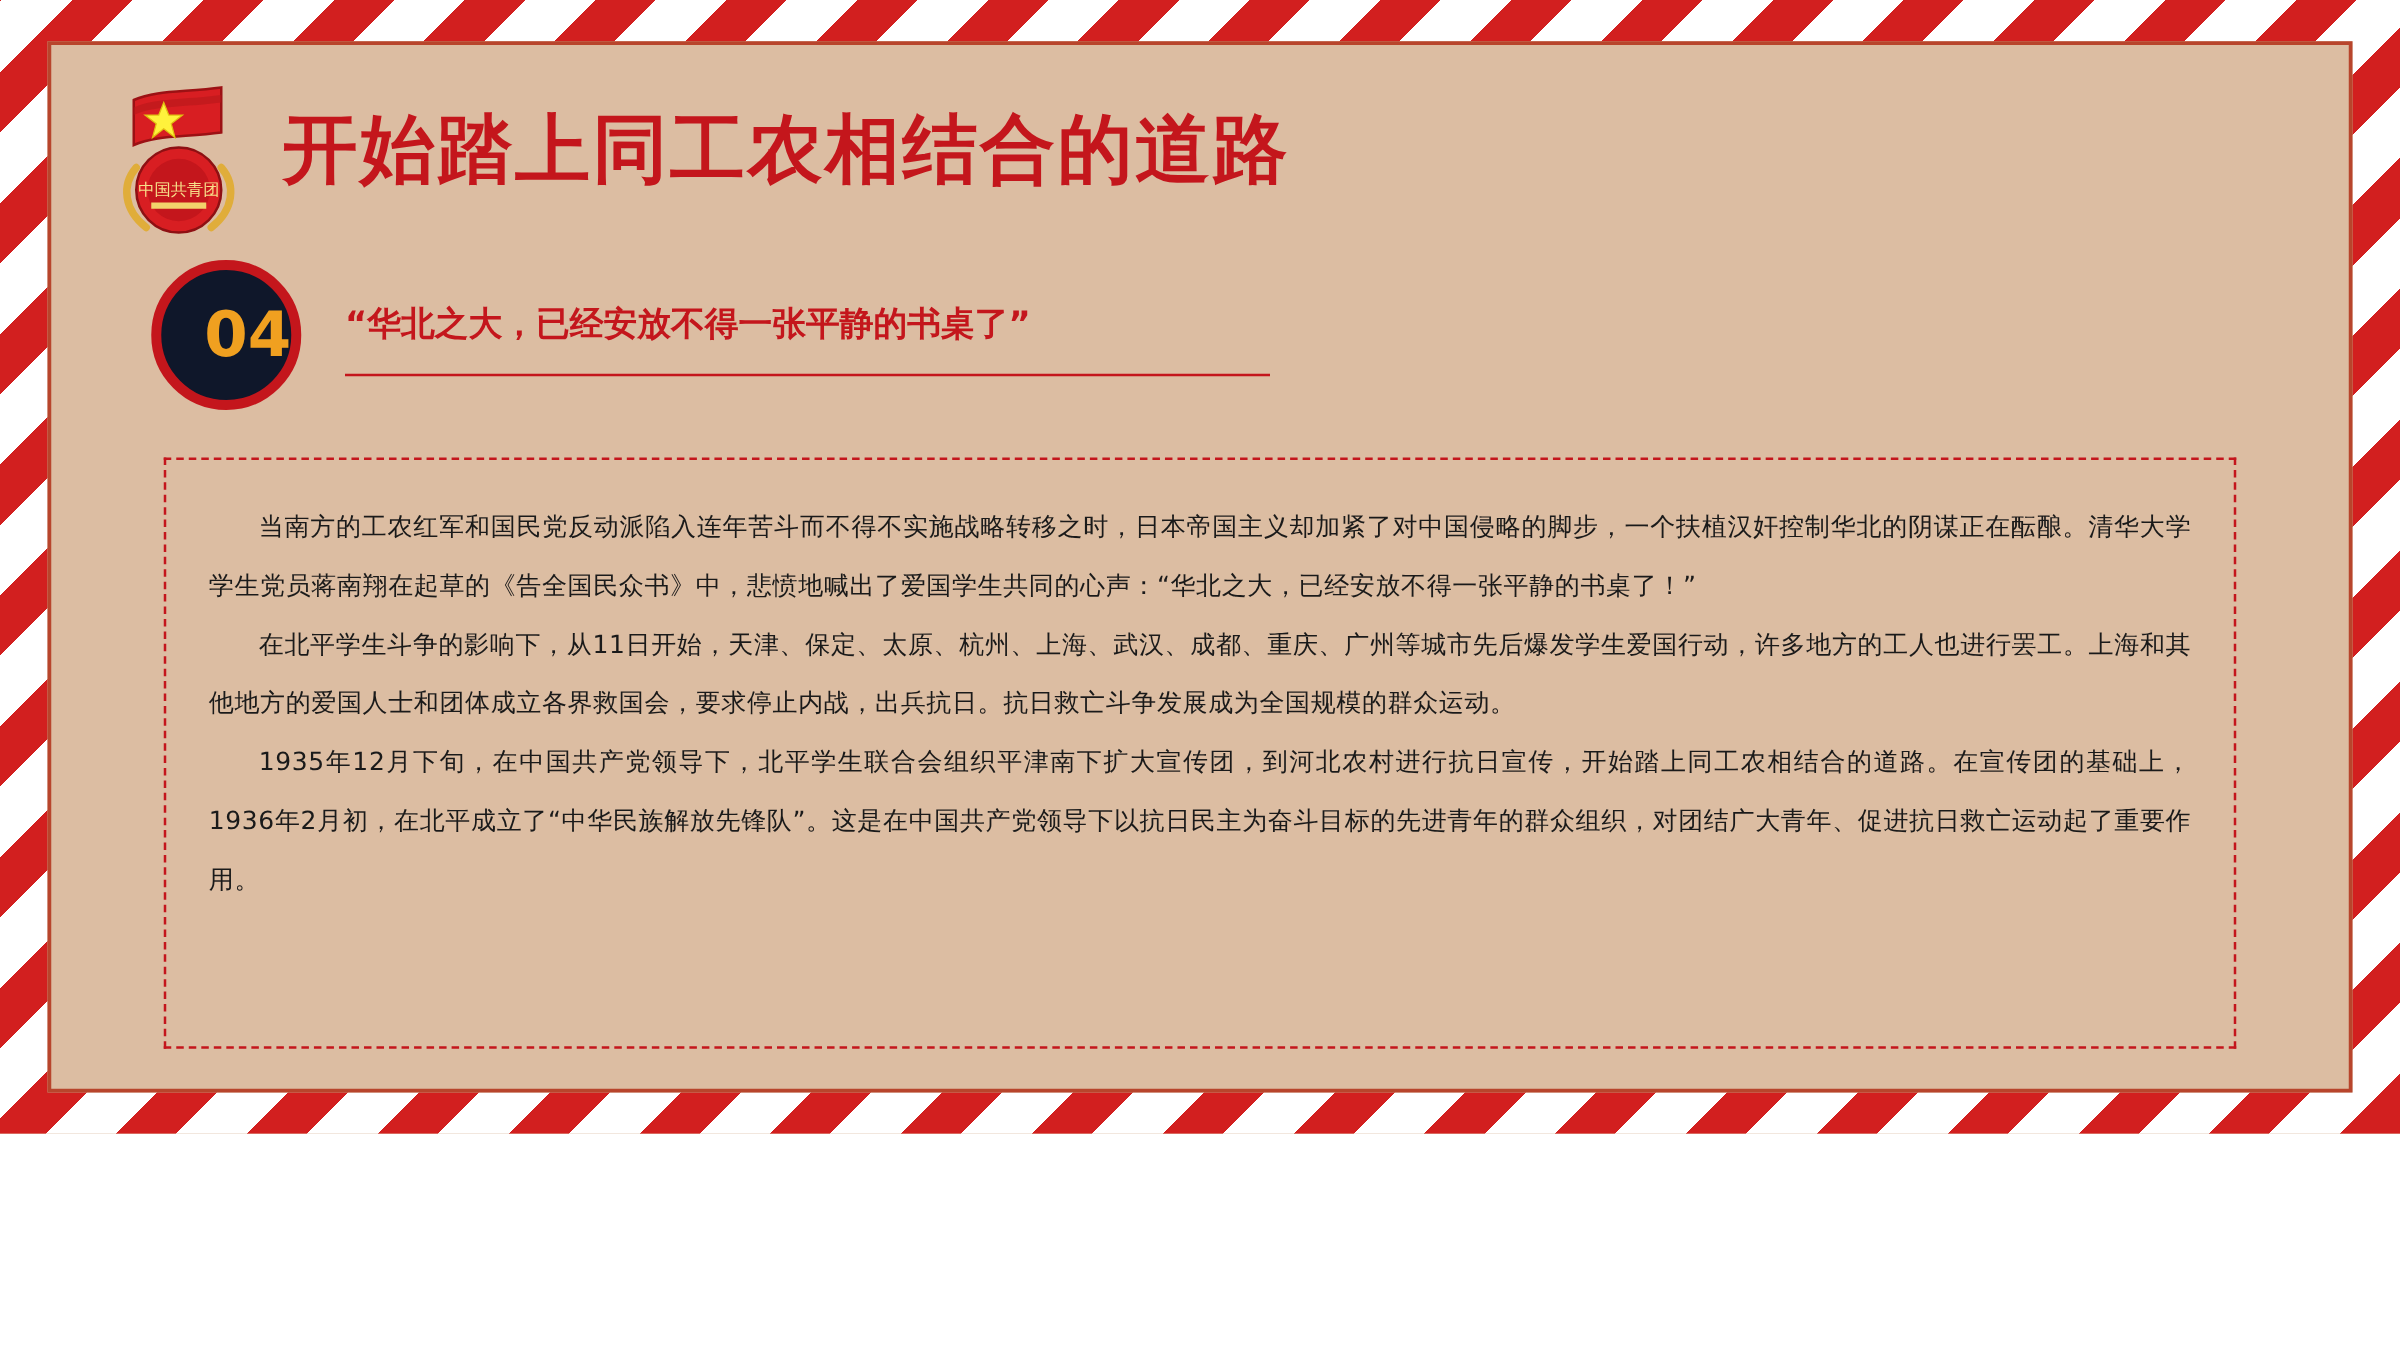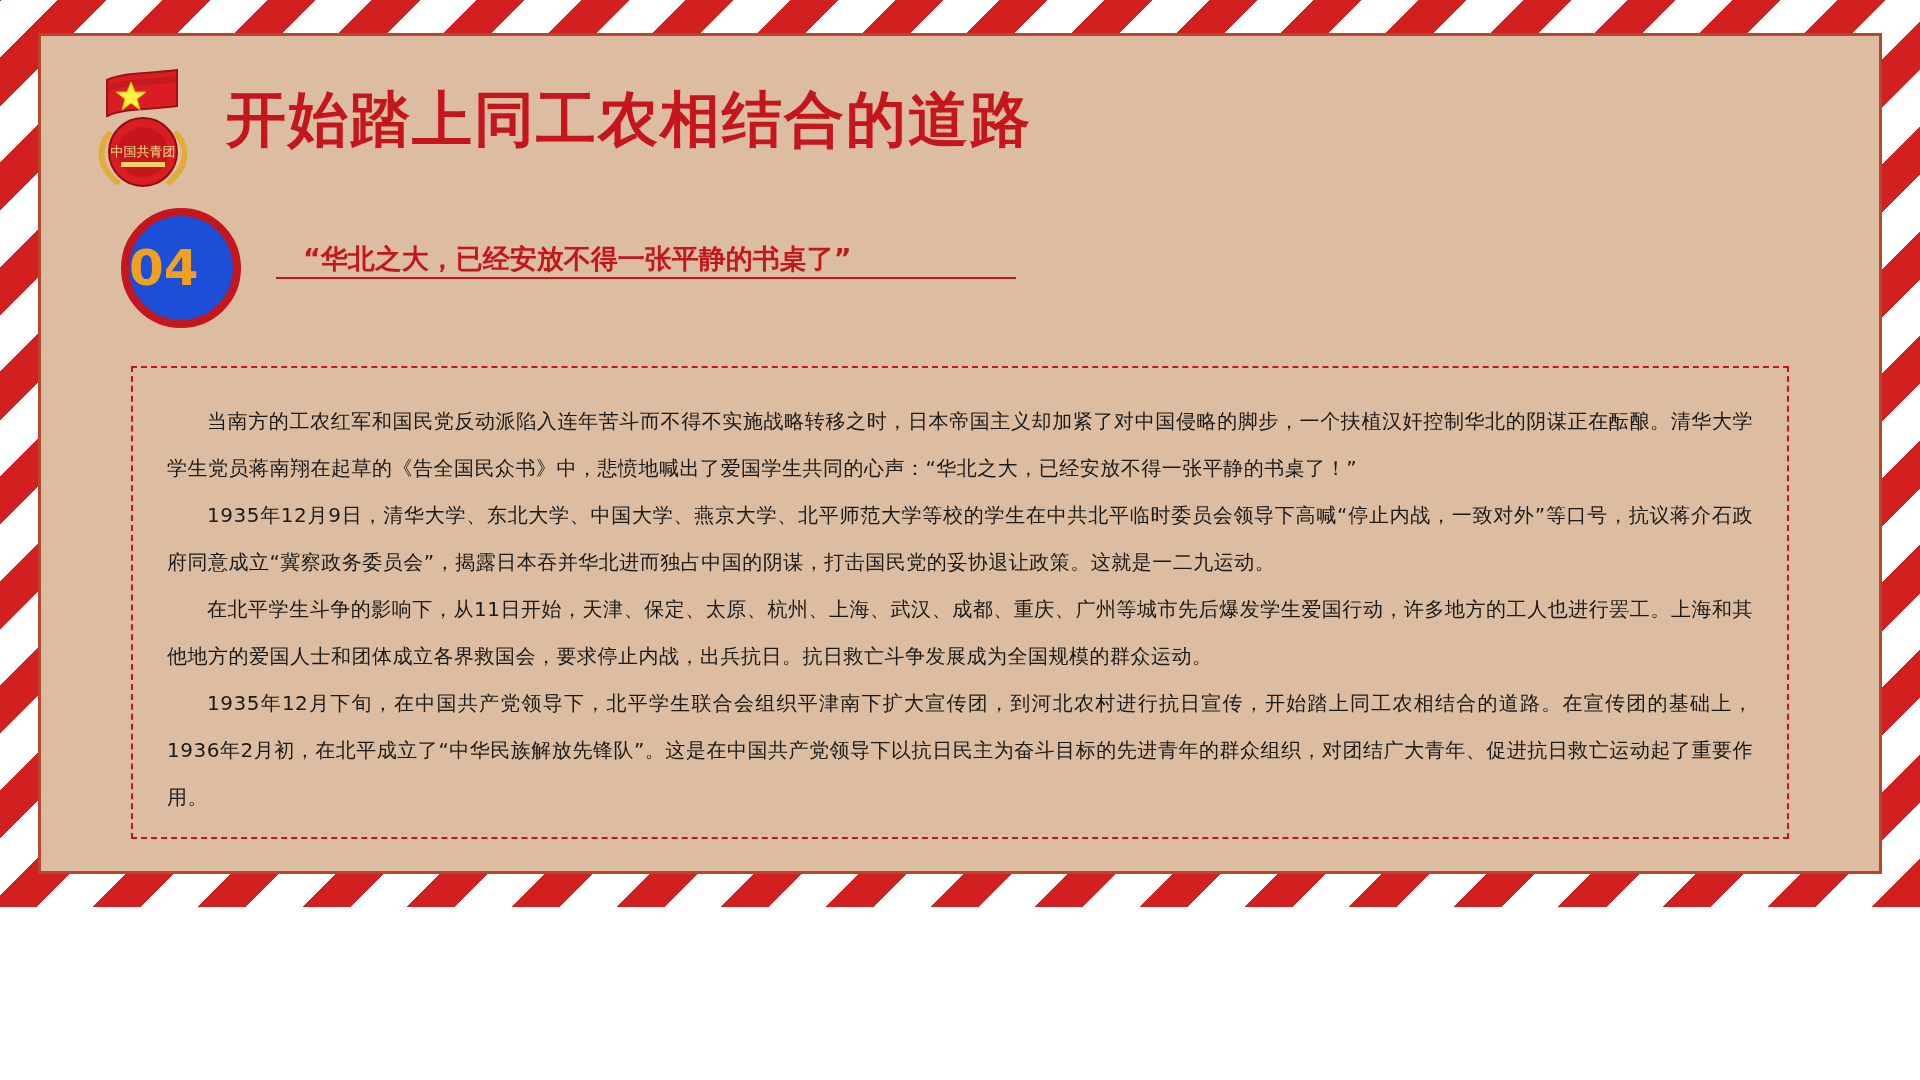--- a/index.html
+++ b/index.html
@@ -65,47 +65,46 @@
   }
 
   
   .badge {
     position: absolute;
     left: 80px;
     top: 172px;
     width: 120px;
     height: 120px;
     border-radius: 50%;
-    background: #1d4ed8;
+    background: #0f172a;
     border: 8px solid #c4161c;
     box-sizing: border-box;
     display: flex;
     align-items: center;
-    justify-content: flex-start;
+    justify-content: flex-end;
   }
   .badge-num {
     font-size: 50px;
     font-weight: bold;
     color: #f0a020;
     line-height: 1;
   }
 
   .section-title-wrap {
     position: absolute;
     left: 235px;
     top: 205px;
     width: 760px;
   }
   .section-title {
     font-size: 27px;
     font-weight: bold;
     color: #c4161c;
-    padding-bottom: 0;
+    padding-bottom: 22px;
     white-space: nowrap;
-    margin-left: 27px;
   }
   .section-underline {
     height: 2px;
     background: #c4161c;
     width: 740px;
   }
 
   
   .body-box {
     position: absolute;
@@ -161,19 +160,18 @@
       <span class="badge-num">04</span>
     </div>
 
     <div class="section-title-wrap">
       <div class="section-title">“华北之大，已经安放不得一张平静的书桌了”</div>
       <div class="section-underline"></div>
     </div>
 
     <div class="body-box">
       <p class="para">当南方的工农红军和国民党反动派陷入连年苦斗而不得不实施战略转移之时，日本帝国主义却加紧了对中国侵略的脚步，一个扶植汉奸控制华北的阴谋正在酝酿。清华大学学生党员蒋南翔在起草的《告全国民众书》中，悲愤地喊出了爱国学生共同的心声：“华北之大，已经安放不得一张平静的书桌了！”</p>
-      <p class="para">1935年12月9日，清华大学、东北大学、中国大学、燕京大学、北平师范大学等校的学生在中共北平临时委员会领导下高喊“停止内战，一致对外”等口号，抗议蒋介石政府同意成立“冀察政务委员会”，揭露日本吞并华北进而独占中国的阴谋，打击国民党的妥协退让政策。这就是一二九运动。</p>
       <p class="para">在北平学生斗争的影响下，从11日开始，天津、保定、太原、杭州、上海、武汉、成都、重庆、广州等城市先后爆发学生爱国行动，许多地方的工人也进行罢工。上海和其他地方的爱国人士和团体成立各界救国会，要求停止内战，出兵抗日。抗日救亡斗争发展成为全国规模的群众运动。</p>
       <p class="para">1935年12月下旬，在中国共产党领导下，北平学生联合会组织平津南下扩大宣传团，到河北农村进行抗日宣传，开始踏上同工农相结合的道路。在宣传团的基础上，1936年2月初，在北平成立了“中华民族解放先锋队”。这是在中国共产党领导下以抗日民主为奋斗目标的先进青年的群众组织，对团结广大青年、促进抗日救亡运动起了重要作用。</p>
     </div>
 
   </div>
 </div>
 
 </body></html>

